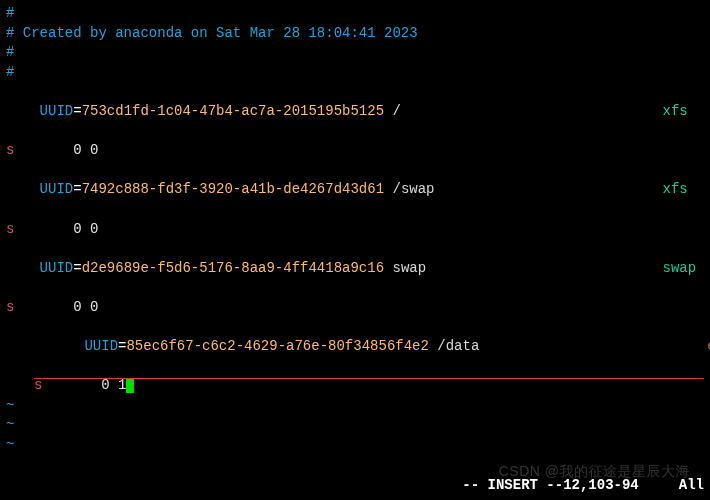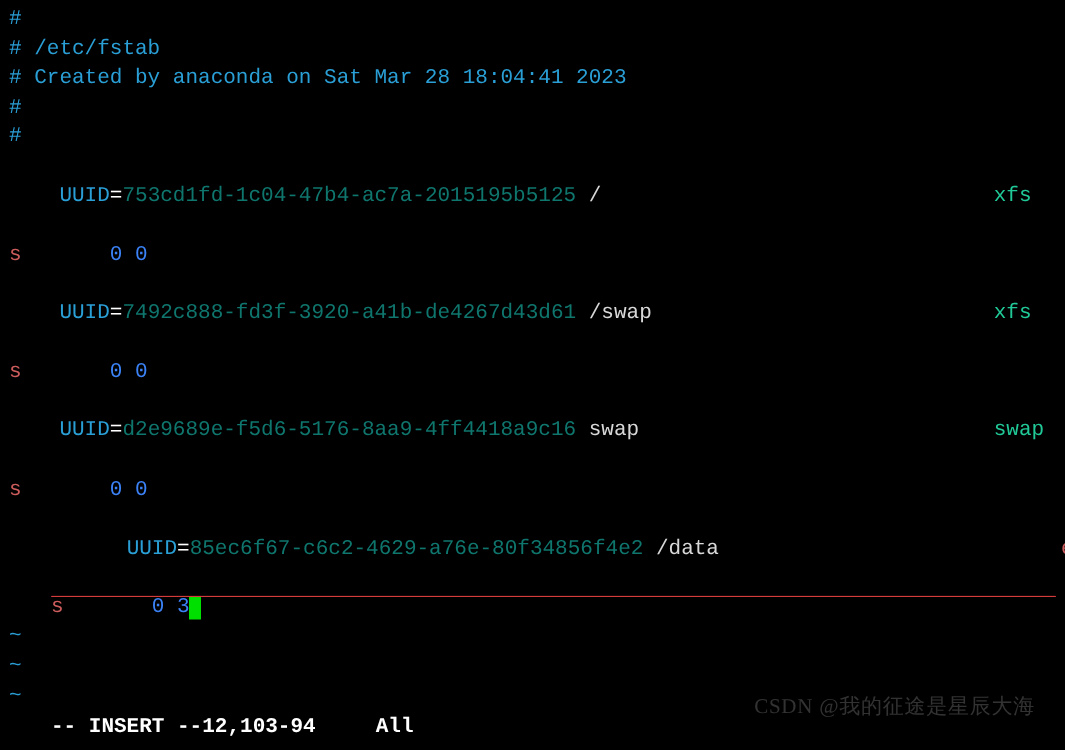--- a/index.html
+++ b/index.html
@@ -12,26 +12,26 @@
     width: 710px;
     height: 500px;
     overflow: hidden;
     padding: 4px 6px;
     position: relative;
   }
   .line { white-space: pre; }
   .comment { color: #2a9fd6; }
   .uuid-key { color: #2a9fd6; }
   .eq { color: #fff; }
-  .uuid-val { color: #0f766e; }
+  .uuid-val { color: #fdba74; }
   .mount { color: #d8d8d8; }
   .fs-xfs { color: #20c997; }
   .fs-swap { color: #20c997; }
   .fs-ext4 { color: #cd5c5c; }
-  .dump { color: #3b82f6; text-align: right; }
+  .dump { color: #e5e5e5; text-align: right; }
   .wrap { color: #cd5c5c; }
   .tilde { color: #2a9fd6; }
   .cursor {
     display: inline-block;
     width: 8px;
     height: 15px;
     background: #00e000;
     vertical-align: text-bottom;
   }
   .hr-wrap { position: relative; margin-left: 28px; }
@@ -42,42 +42,40 @@
     height: 0;
     border-bottom: 1px solid #d43b3b;
     border-radius: 1px;
   }
   .statusbar {
     position: absolute;
     bottom: 4px;
     left: 6px;
     right: 6px;
     display: flex;
-    justify-content: flex-start;
+    justify-content: flex-end;
     font-weight: bold;
-    margin-left: 28px;
   }
   .watermark {
     position: absolute;
     bottom: 18px;
     right: 20px;
     color: rgba(200,200,200,0.25);
     font-size: 14px;
-    font-family: Liberation Serif, serif;
+    font-family: Liberation Sans, sans-serif;
     letter-spacing: 0.5px;
   }
   .pad-col { display: inline-block; }
 </style>
 </head>
 <body>
 
 <div>
 
   <div class="line comment">#</div>
-  <div class="line comment"># /etc/fstab</div>
   <div class="line comment"># Created by anaconda on Sat Mar 28 18:04:41 2023</div>
   <div class="line comment">#</div>
   <div class="line comment">#</div>
 
   <div class="line">
     <span class="uuid-key">UUID</span><span class="eq">=</span><span class="uuid-val">753cd1fd-1c04-47b4-ac7a-2015195b5125</span> <span class="mount pad-col" style="width:270px">/</span><span class="fs-xfs pad-col" style="width:64px">xfs</span>
   </div>
   <div class="line"><span class="wrap">s</span>       <span class="dump">0 0</span></div>
 
   <div class="line">
@@ -87,21 +85,21 @@
 
   <div class="line">
     <span class="uuid-key">UUID</span><span class="eq">=</span><span class="uuid-val">d2e9689e-f5d6-5176-8aa9-4ff4418a9c16</span> <span class="mount pad-col" style="width:270px">swap</span><span class="fs-swap pad-col" style="width:64px">swap</span>
   </div>
   <div class="line"><span class="wrap">s</span>       <span class="dump">0 0</span></div>
 
   <div class="hr-wrap">
     <div class="line">
       <span class="uuid-key">UUID</span><span class="eq">=</span><span class="uuid-val">85ec6f67-c6c2-4629-a76e-80f34856f4e2</span> <span class="mount pad-col" style="width:270px">/data</span><span class="fs-ext4 pad-col" style="width:64px">ext4</span>
     </div>
-    <div class="line"><span class="wrap">s</span>       <span class="dump">0 3</span><span class="cursor"></span></div>
+    <div class="line"><span class="wrap">s</span>       <span class="dump">0 1</span><span class="cursor"></span></div>
     <div class="new-line-underline"></div>
   </div>
 
   <div class="line tilde">~</div>
   <div class="line tilde">~</div>
   <div class="line tilde">~</div>
 
 </div>
 
 <div class="watermark">CSDN @我的征途是星辰大海</div>

